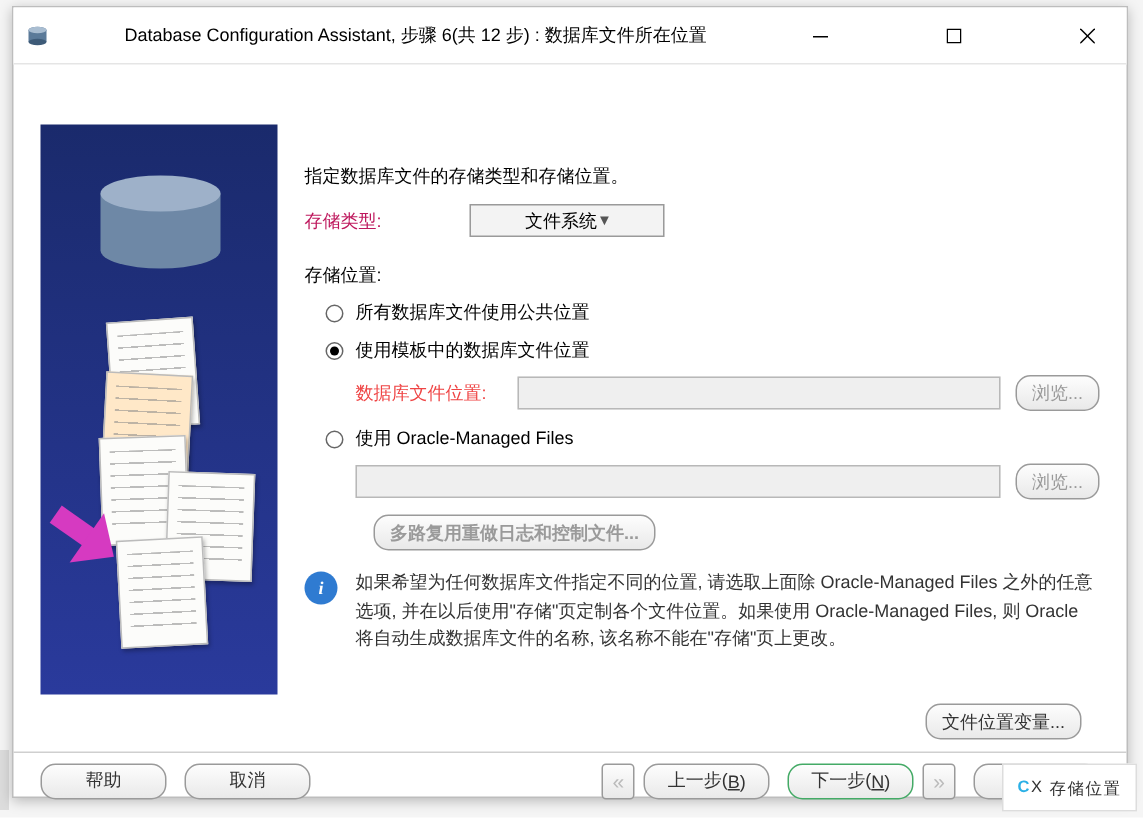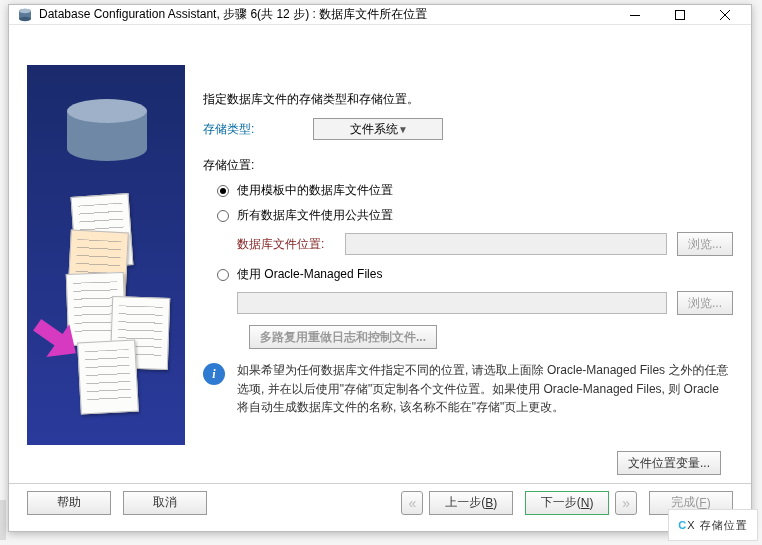--- a/index.html
+++ b/index.html
@@ -14,25 +14,26 @@
   }
   .window {
     position:absolute;
     left:8px; top:4px;
     width:744px; height:528px;
     background:#ffffff;
     border:1px solid #bdbdbd;
     box-shadow: 0 2px 8px rgba(0,0,0,0.25);
   }
   .titlebar {
-    height:20px;
+    height:38px;
     display:flex; align-items:center;
     padding:0 4px;
     background:#ffffff;
     border-bottom:1px solid #e5e5e5;
+    gap:44px;
   }
   .titlebar .app-icon {
     width:16px; height:16px;
     margin:0 6px 0 4px;
     display:flex; align-items:center; justify-content:center;
   }
   .titlebar .title { flex:1; color:#000; font-size:12px; }
   .winbtn {
     width:45px; height:28px;
     display:flex; align-items:center; justify-content:center;
@@ -92,21 +93,21 @@
   }
 
   .right-panel {
     flex:1;
     padding-left:18px;
     padding-top:4px;
     position:relative;
   }
   .intro { margin-bottom:10px;margin-top:48px; }
   .row { display:flex; align-items:center; margin-bottom:10px; }
-  .lbl { width:110px; color:#0369a1; }
+  .lbl { width:110px; color:#be185d; }
   .select {
     width:130px; height:22px;
     border:1px solid #9a9a9a;
     background:#f3f3f3;
     display:flex; align-items:center; justify-content:center;
     padding:0 4px 0 6px;
     font-size:12px;
   }
   .select .caret { font-size:10px; color:#555; }
 
@@ -121,30 +122,30 @@
     background:#fff;
   }
   .radio.checked::after {
     content:"";
     position:absolute;
     left:2px; top:2px; width:6px; height:6px;
     background:#000;
     border-radius:50%;
   }
   .sub-row { display:flex; align-items:center; margin:4px 0 10px 34px; }
-  .sub-lbl { width:108px; color:#7f1d1d; }
+  .sub-lbl { width:108px; color:#ef4444; }
   .txt {
     flex:1; height:22px;
     border:1px solid #b8b8b8;
     background:#efefef;
   }
   .btn {
     height:24px;
     border:1px solid #9a9a9a;
-    border-radius:0;
+    border-radius:10px;
     background:linear-gradient(#fdfdfd,#e9e9e9);
     padding:0 10px;
     display:inline-flex; align-items:center; justify-content:center;
     font-size:12px;
     color:#333;
     white-space:nowrap;
   }
   .btn.disabled { color:#9a9a9a; }
   .browse { margin-left:10px; width:56px; justify-content:center; }
   .multiplex { margin:6px 0 12px 46px;font-weight:bold; }
@@ -261,27 +262,27 @@
         <div class="lbl">存储类型:</div>
         <div class="select">
           <span>文件系统</span>
           <span class="caret">▼</span>
         </div>
       </div>
 
       <div class="section-title">存储位置:</div>
 
       <div class="radio-row">
+        <span class="radio"></span>
+        <span>所有数据库文件使用公共位置</span>
+      </div>
+
+      <div class="radio-row">
         <span class="radio checked"></span>
         <span>使用模板中的数据库文件位置</span>
-      </div>
-
-      <div class="radio-row">
-        <span class="radio"></span>
-        <span>所有数据库文件使用公共位置</span>
       </div>
       <div class="sub-row">
         <div class="sub-lbl">数据库文件位置:</div>
         <div class="txt"></div>
         <div class="btn browse disabled">浏览...</div>
       </div>
 
       <div class="radio-row">
         <span class="radio"></span>
         <span>使用 Oracle-Managed Files</span>

